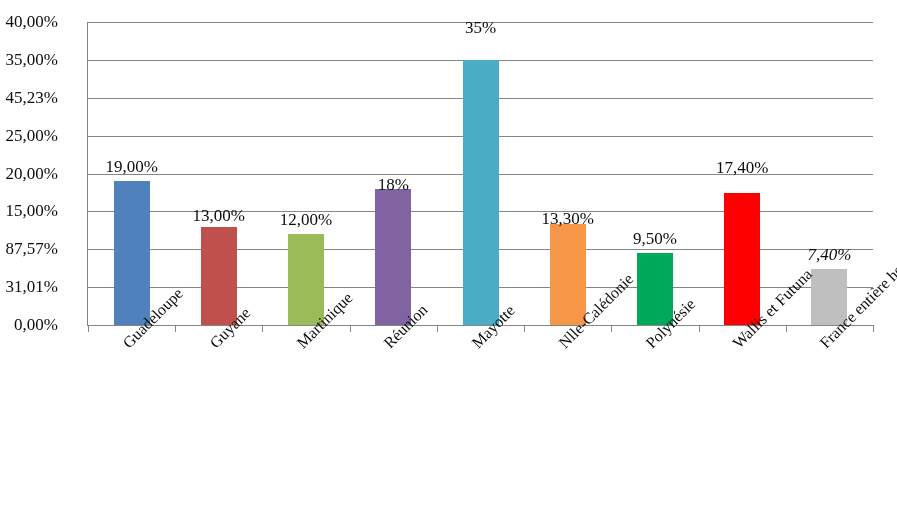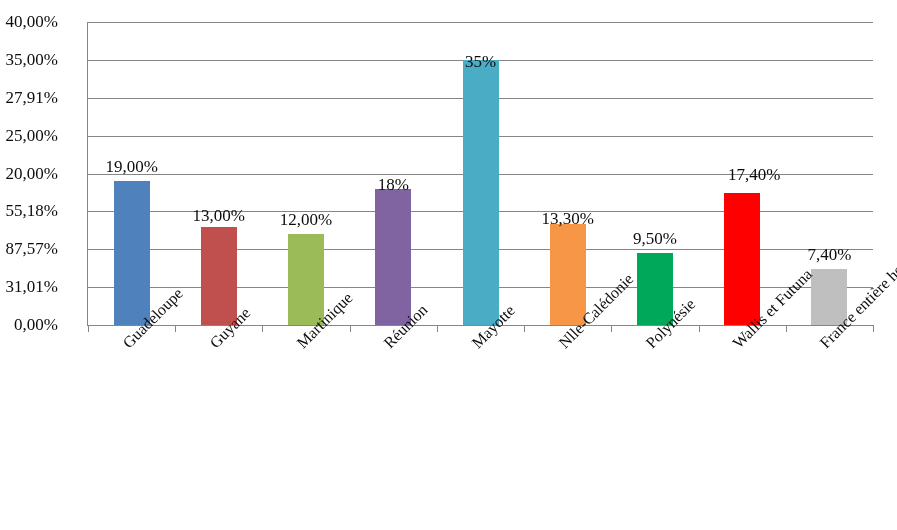--- a/index.html
+++ b/index.html
@@ -70,30 +70,30 @@
 <div id="chart">
 
   <div id="ylabels">
       <div class="ylabel" style="top: 22px;">
         <span>40,00%</span>
       </div>
       <div class="ylabel" style="top: 59.875px;">
         <span>35,00%</span>
       </div>
       <div class="ylabel" style="top: 97.75px;">
-        <span>27,91%</span>
+        <span>45,23%</span>
       </div>
       <div class="ylabel" style="top: 135.625px;">
         <span>25,00%</span>
       </div>
       <div class="ylabel" style="top: 173.5px;">
         <span>20,00%</span>
       </div>
       <div class="ylabel" style="top: 211.375px;">
-        <span>55,18%</span>
+        <span>15,00%</span>
       </div>
       <div class="ylabel" style="top: 249.25px;">
         <span>87,57%</span>
       </div>
       <div class="ylabel" style="top: 287.125px;">
         <span>31,01%</span>
       </div>
       <div class="ylabel" style="top: 325px;">
         <span>0,00%</span>
       </div>
@@ -136,25 +136,25 @@
       <div class="bar" title="Polynésie" style="left: 548.944px; width: 36px; height: 71.9625px; background: rgb(0, 168, 89);"></div>
       <div class="bar" title="Wallis et Futuna" style="left: 636.167px; width: 36px; height: 131.805px; background: rgb(255, 0, 0);"></div>
       <div class="bar" title="France entière hors Mayotte" style="left: 723.389px; width: 36px; height: 56.055px; background: rgb(191, 191, 191);"></div>
     </div>
 
   <div id="datalabels">
       <div class="datalabel" style="left: 131.611px; top: 158.075px;">19,00%</div>
       <div class="datalabel" style="left: 218.833px; top: 207px;">13,00%</div>
       <div class="datalabel" style="left: 306.056px; top: 211.1px;">12,00%</div>
       <div class="datalabel" style="left: 393.278px; top: 176px;">18%</div>
-      <div class="datalabel" style="left: 480.5px; top: 53px;">35%</div>
+      <div class="datalabel" style="left: 480.5px; top: 19px;">35%</div>
       <div class="datalabel" style="left: 567.722px; top: 210px;">13,30%</div>
       <div class="datalabel" style="left: 654.944px; top: 230.037px;">9,50%</div>
-      <div class="datalabel" style="left: 742.167px; top: 166px; margin-left: 12px;">17,40%</div>
-      <div class="datalabel" style="left: 829.389px; top: 245.945px;">7,40%</div>
+      <div class="datalabel" style="left: 742.167px; top: 159px;">17,40%</div>
+      <div class="datalabel" style="left: 829.389px; top: 245.945px; font-style: italic;">7,40%</div>
     </div>
 
   <div id="catlabels">
       <div class="catlabel" style="left: 119.611px; top: 340px;">Guadeloupe</div>
       <div class="catlabel" style="left: 206.833px; top: 340px;">Guyane</div>
       <div class="catlabel" style="left: 294.056px; top: 340px;">Martinique</div>
       <div class="catlabel" style="left: 381.278px; top: 340px;">Réunion</div>
       <div class="catlabel" style="left: 468.5px; top: 340px;">Mayotte</div>
       <div class="catlabel" style="left: 555.722px; top: 340px;">Nlle-Calédonie</div>
       <div class="catlabel" style="left: 642.944px; top: 340px;">Polynésie</div>

